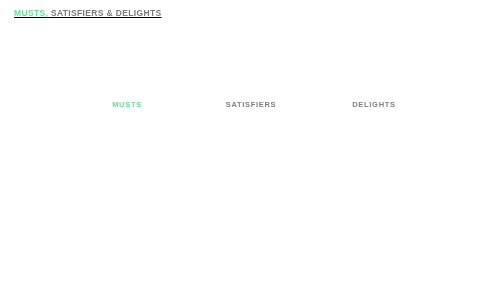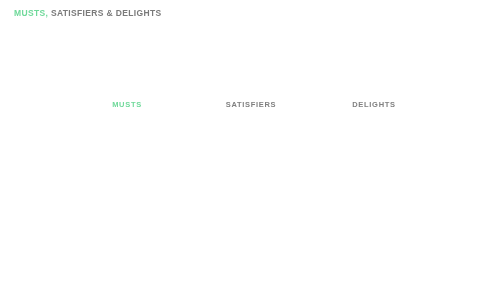--- a/index.html
+++ b/index.html
@@ -17,20 +17,21 @@
 
   
   #page-title {
     position: absolute;
     left: 14px;
     top: 8px;
     font-size: 8.5px;
     font-weight: bold;
     letter-spacing: 0.35px;
     white-space: nowrap;
+    text-decoration: underline;
   }
   #page-title .accent { color: #6fd99a; }
   #page-title .rest   { color: #7a7a7a; }
 
   
   #columns {
     position: absolute;
     left: 0;
     top: 0;
     width: 429px;

